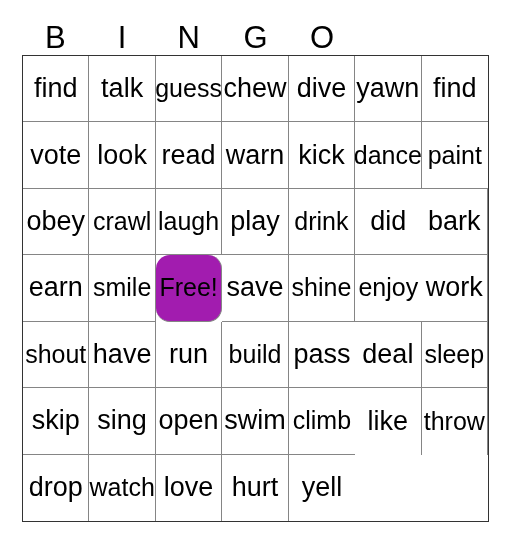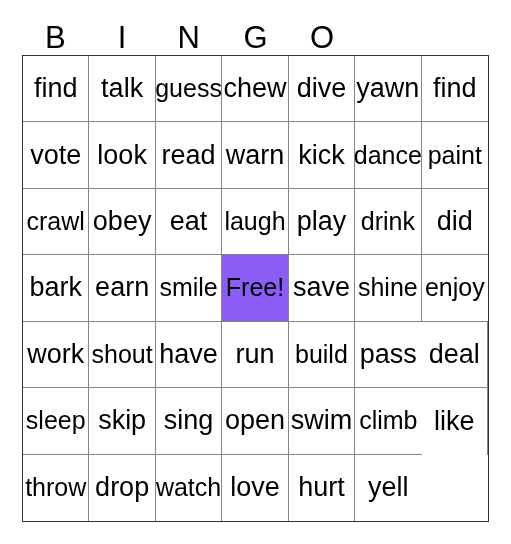--- a/index.html
+++ b/index.html
@@ -75,21 +75,22 @@
     background: #ffffff;
   }
   .cell.col-last { border-right: none; }
   .cell.row-last { border-bottom: none; }
 
   
   .len-s  { font-size: 27px; }   
   .len-m  { font-size: 25px; }   
 
   .cell.free {
-    background: #8b5cf6;
+    background: #a21caf;
+    border-radius: 14px;
   }
 </style>
 </head>
 <body>
 
 <div id="card">
 
   <div id="header-row">
       <div class="header-letter">B</div>
       <div class="header-letter">I</div>
@@ -108,23 +109,22 @@
       <div class="cell len-s">dive</div>
       <div class="cell len-s">yawn</div>
       <div class="cell len-s col-last">find</div>
       <div class="cell len-s">vote</div>
       <div class="cell len-s">look</div>
       <div class="cell len-s">read</div>
       <div class="cell len-s">warn</div>
       <div class="cell len-s">kick</div>
       <div class="cell len-m">dance</div>
       <div class="cell len-m col-last">paint</div>
+      <div class="cell len-s">obey</div>
       <div class="cell len-m">crawl</div>
-      <div class="cell len-s">obey</div>
-      <div class="cell len-s">eat</div>
       <div class="cell len-m">laugh</div>
       <div class="cell len-s">play</div>
       <div class="cell len-m">drink</div>
       <div class="cell len-s col-last">did</div>
       <div class="cell len-s">bark</div>
       <div class="cell len-s">earn</div>
       <div class="cell len-m">smile</div>
       <div class="cell len-m free">Free!</div>
       <div class="cell len-s">save</div>
       <div class="cell len-m">shine</div>

